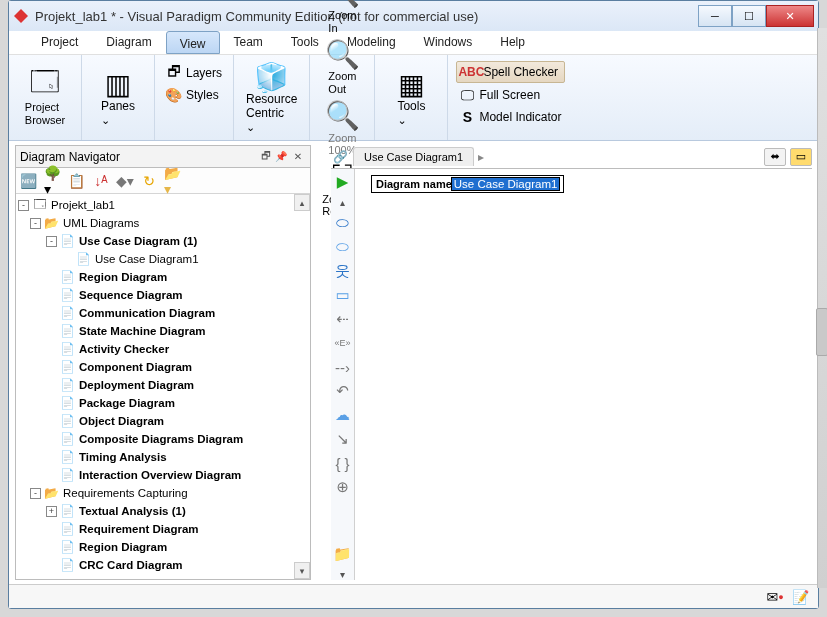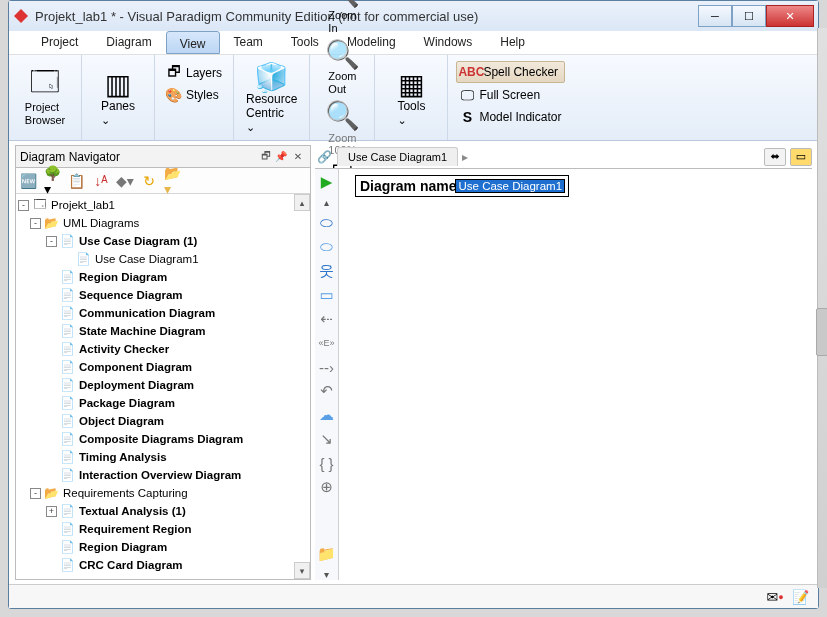--- a/index.html
+++ b/index.html
@@ -25,21 +25,21 @@
 .r-group { border-right: 1px solid #cdd9e8; padding: 4px 8px; display:flex; flex-direction:column; align-items:center; justify-content:center; gap:2px; }
 .r-group.col { align-items:flex-start; }
 .big-btn { display:flex; flex-direction:column; align-items:center; justify-content:center; min-width:56px; cursor:pointer; padding:2px 4px; }
 .big-btn .ico { width:32px; height:32px; display:flex; align-items:center; justify-content:center; font-size:28px; }
 .big-btn .lbl { font-size:11px; text-align:left; line-height:1.15; }
 .small-row { display:flex; align-items:center; gap:4px; padding:2px 3px; cursor:pointer; }
 .small-row .ico { width:16px; height:16px; display:flex; align-items:center; justify-content:center; font-size:14px; }
 .r-cluster { display:flex; gap:0; align-items:flex-start; }
 
 
-.body { flex:1; display:flex; min-height:0; padding:4px 6px 4px 6px; gap:4px; }
+.body { flex:1; display:flex; min-height:0; padding:4px 6px 4px 6px; gap:20px; }
 
 
 .left-panel { width: 296px; display:flex; flex-direction:column; border:1px solid #bcbcbc; background:#fff; }
 .panel-header { height:22px; border-bottom:1px solid #bcbcbc; display:flex; align-items:center; padding:0 4px; font-size:11px; background:#f3f3f3; }
 .panel-header .spacer{flex:1;}
 .panel-hbtn { width:16px; height:16px; display:flex; align-items:center; justify-content:center; cursor:pointer; color:#555; font-size:10px; }
 .panel-toolbar { height:26px; border-bottom:1px solid #d5d5d5; display:flex; align-items:center; padding:0 4px; gap:6px; background:#fdfdfd;}
 .tb-ico { width:18px; height:18px; display:flex; align-items:center; justify-content:center; cursor:pointer; font-size:14px; }
 
 .tree { flex:1; overflow:auto; padding:2px 0; position:relative; }
@@ -61,21 +61,21 @@
 .tab-strip .spacer{flex:1;}
 .ts-btn { width:22px; height:18px; border:1px solid #bbb; background:#f3f3f3; border-radius:2px; display:flex;align-items:center;justify-content:center; cursor:pointer; font-size:11px;}
 .ts-btn.y{background:#ffdb6e;}
 
 .canvas-wrap { flex:1; display:flex; min-height:0;}
 .palette { width:24px; background:#f6f8fb; border-right:1px solid #d0d0d0; display:flex; flex-direction:column; align-items:center; padding-top:4px; gap:6px;}
 .pal-ico { width:18px; height:18px; display:flex; align-items:center; justify-content:center; cursor:pointer; color:#3a5; font-size:15px;}
 .pal-arrow{ color:#555; font-size:10px; cursor:pointer;}
 .canvas { flex:1; background:#fff; position:relative; border:none;}
 .diagram-name-box { position:absolute; left:16px; top:6px; border:1px solid #000; padding:2px 4px; display:flex; align-items:center; background:#fff;}
-.diagram-name-box .lbl{font-weight:bold; font-size:14px;}
+.diagram-name-box .lbl{font-weight:bold; font-size:11px;}
 .diagram-name-box .val{ background:#1f6fd0; color:#fff; padding:0 2px; font-size:11.5px; outline:1px solid #000;}
 
 
 .status-bar { height:24px; border-top:1px solid #ccc; display:flex; align-items:center; justify-content:flex-end; padding:0 8px; gap:8px; background:#f7f7f7;}
 .sb-ico { width:18px; height:16px; display:flex; align-items:center; justify-content:center; cursor:pointer; font-size:14px;}
 
 
 .folder{color:#e6b74a;}
 .blue{color:#2b74c7;}
 .grey{color:#777;}
@@ -289,21 +289,21 @@
             <span class="lbl">Requirements Capturing</span>
           </div>
           <div class="tree-row" style="padding-left: 30px;">
             <span class="tog">+</span>
             <span class="ico folder">📄</span>
             <span class="lbl bold">Textual Analysis (1)</span>
           </div>
           <div class="tree-row" style="padding-left: 30px;">
             <span class="togph"></span>
             <span class="ico folder">📄</span>
-            <span class="lbl bold">Requirement Region</span>
+            <span class="lbl bold">Requirement Diagram</span>
           </div>
           <div class="tree-row" style="padding-left: 30px;">
             <span class="togph"></span>
             <span class="ico folder">📄</span>
             <span class="lbl bold">Region Diagram</span>
           </div>
           <div class="tree-row" style="padding-left: 30px;">
             <span class="togph"></span>
             <span class="ico folder">📄</span>
             <span class="lbl bold">CRC Card Diagram</span>

